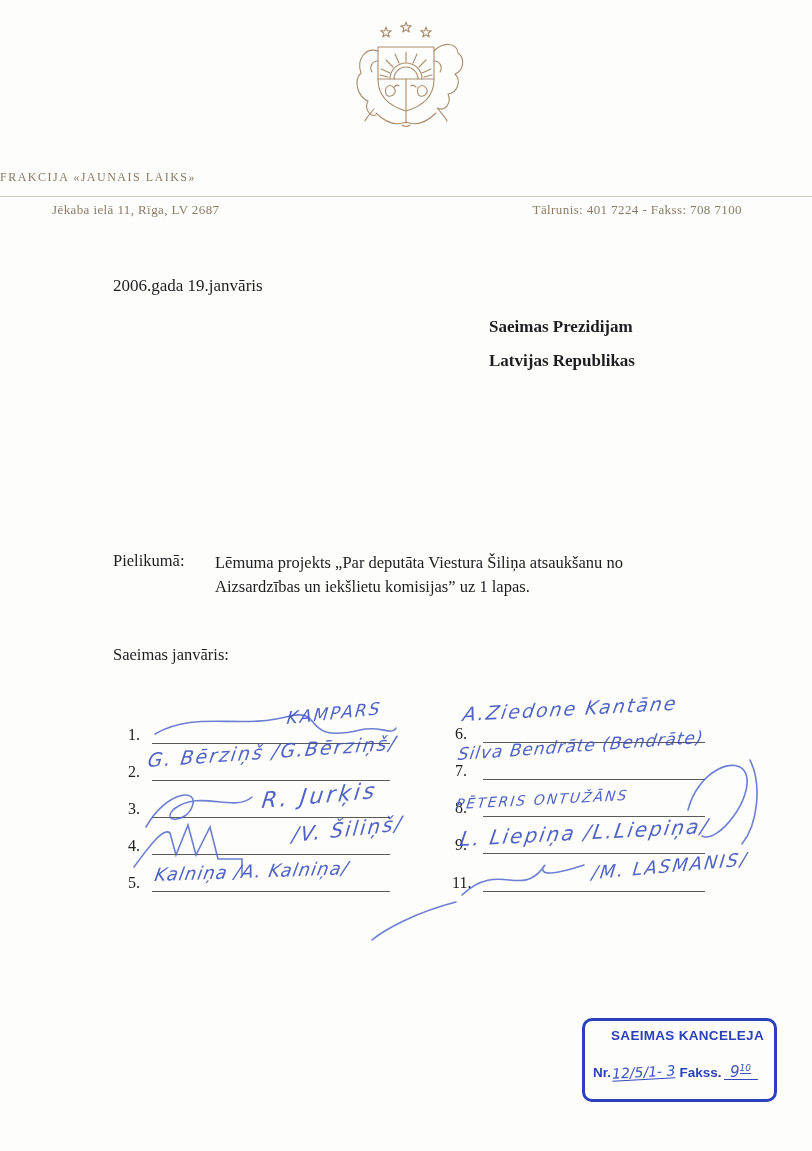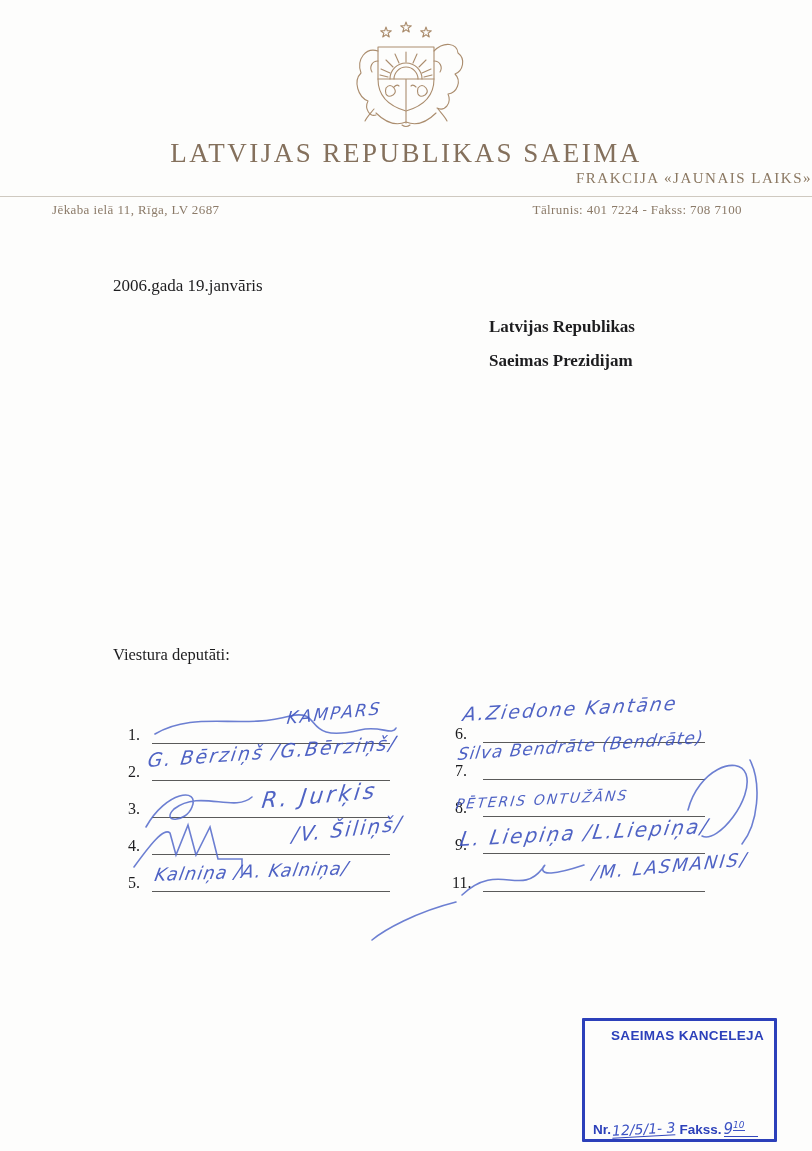--- a/index.html
+++ b/index.html
@@ -8,22 +8,22 @@
     background:#fdfdfc;overflow:hidden;
     font-family:"Liberation Serif",serif;color:#1d1d1f;
   }
   
   .emblem{position:absolute;left:336px;top:16px;width:140px;height:114px;}
   .lh-org{
     position:absolute;top:138px;left:0;width:100%;text-align:center;
     font-size:27px;letter-spacing:2.5px;color:#84705c;font-weight:400;
   }
   .lh-fraction{
-    position:absolute;top:170px;left:0;width:100%;text-align:right;
-    font-size:15px;letter-spacing:1.5px;color:#8b7862;
+    position:absolute;top:170px;left:0;width:100%;text-align:left;
+    font-size:12px;letter-spacing:1.5px;color:#8b7862;
   }
   .lh-rule{position:absolute;top:196px;left:0;width:812px;height:0;border-top:1px solid #cfc9c0;}
   .lh-address{position:absolute;top:202px;left:52px;font-size:13px;color:#8b7a68;letter-spacing:.4px;}
   .lh-contacts{position:absolute;top:202px;right:70px;font-size:13px;color:#8b7a68;letter-spacing:.4px;}
   
   .doc-date{position:absolute;left:113px;top:276px;font-size:17px;}
   .addressee{position:absolute;left:489px;top:310px;font-size:17px;font-weight:bold;line-height:34px;}
   .body-par{
     position:absolute;left:100px;top:426px;width:622px;
     font-size:17px;line-height:37px;text-align:justify;text-indent:56px;
@@ -37,38 +37,38 @@
   .sig-num{position:absolute;left:0;top:0;font-size:16px;}
   .sig-line{position:absolute;top:17px;height:0;border-top:1.3px solid #5a5a5a;}
   .hand{
     position:absolute;color:#4156c0;font-family:"DejaVu Sans",sans-serif;
     font-style:italic;white-space:nowrap;opacity:.92;transform-origin:left center;
   }
   .scrawl{position:absolute;pointer-events:none;}
   .scrawl path{stroke:#5268ca;stroke-width:1.6;fill:none;opacity:.85;stroke-linecap:round;}
   
   .stamp{
-    position:absolute;left:582px;top:1018px;width:195px;height:124px;
-    border:3px solid #2c40ba;border-radius:1px;box-sizing:border-box;
+    position:absolute;left:582px;top:1018px;width:195px;height:84px;
+    border:3px solid #2c40ba;border-radius:10px;box-sizing:border-box;
     font-family:"Liberation Sans",sans-serif;color:#2c40ba;padding-left:16px;
   }
   .stamp-title{margin-top:7px;text-align:center;font-weight:bold;font-size:13.5px;letter-spacing:.3px;}
   .stamp-datebox{
     position:absolute;left:37px;top:29px;width:113px;height:37px;
     border:2.5px solid #3448bd;border-radius:8px;box-sizing:border-box;
     display:flex;align-items:center;justify-content:center;
   }
   .stamp-date{color:#e23c28;font-weight:bold;font-size:16px;letter-spacing:1.5px;font-family:"Liberation Sans",sans-serif;}
-  .stamp-bottom{position:absolute;left:8px;bottom:2px;width:178px;font-weight:bold;font-size:13.5px;display:flex;align-items:flex-end;}
+  .stamp-bottom{position:absolute;left:8px;bottom:19px;width:178px;font-weight:bold;font-size:13.5px;display:flex;align-items:flex-end;}
   .stamp-hand{
     font-family:"DejaVu Sans",sans-serif;font-style:italic;font-weight:normal;
     color:#3d53c4;border-bottom:1.4px solid #3448bd;line-height:14px;
   }
   .nr-val{font-size:14px;min-width:62px;margin:0 4px 0 1px;transform:rotate(-3deg);}
-  .tm-val{font-size:15px;min-width:34px;margin-left:2px;text-align:left;}
+  .tm-val{font-size:15px;min-width:34px;margin-left:2px;text-align:center;}
   .tm-val sup{font-size:9px;border-bottom:1px solid #3d53c4;}
 </style>
 </head>
 <body>
 
 <div class="page">
 
   <svg class="emblem" viewBox="0 0 140 112">
     <g stroke="#ab8d6e" fill="none" stroke-width="1.1" stroke-linecap="round" stroke-linejoin="round">
 
@@ -90,38 +90,39 @@
       <path d="M42,44 C36,44 33,50 36,55 M38,92 C34,97 31,100 29,104"></path>
 
       <path d="M98,34 C108,24 121,26 122,36 C130,42 127,54 119,57 C126,64 121,76 112,77 C116,86 109,95 101,91"></path>
       <path d="M98,44 C104,44 107,50 104,55 M102,92 C106,97 109,100 111,104"></path>
 
       <path d="M40,96 C50,106 60,109 70,105 C80,109 90,106 100,96"></path>
       <path d="M70,94 V106 M66,108 q4,3 8,0"></path>
     </g>
   </svg>
 
-  <div class="lh-org">LATVIJAS REPUBLIKAS SAEIMA</div>
   <div class="lh-fraction">FRAKCIJA «JAUNAIS LAIKS»</div>
   <div class="lh-rule"></div>
   <div class="lh-address">Jēkaba ielā 11, Rīga, LV 2687</div>
   <div class="lh-contacts">Tālrunis: 401 7224 - Fakss: 708 7100</div>
 
   <div class="doc-date">2006.gada 19.janvāris</div>
 
   <div class="addressee">
+    <div>Saeimas Prezidijam</div>
     <div>Latvijas Republikas</div>
-    <div>Saeimas Prezidijam</div>
   </div>
 
 
   <div class="attachment">
-  </div>
-
-  <div class="sig-label">Viestura deputāti:</div>
+    <div class="label">Pielikumā:</div>
+    <div class="text">Lēmuma projekts „Par deputāta Viestura Šiliņa atsaukšanu no Aizsardzības un iekšlietu komisijas” uz 1 lapas.</div>
+  </div>
+
+  <div class="sig-label">Saeimas janvāris:</div>
 
   <div class="sig-row" style="left:128px;top:726px;">
     <span class="sig-num">1.</span>
     <div class="sig-line" style="left:24px;width:238px;"></div>
   </div>
   <div class="sig-row" style="left:128px;top:763px;">
     <span class="sig-num">2.</span>
     <div class="sig-line" style="left:24px;width:238px;"></div>
   </div>
   <div class="sig-row" style="left:128px;top:800px;">

